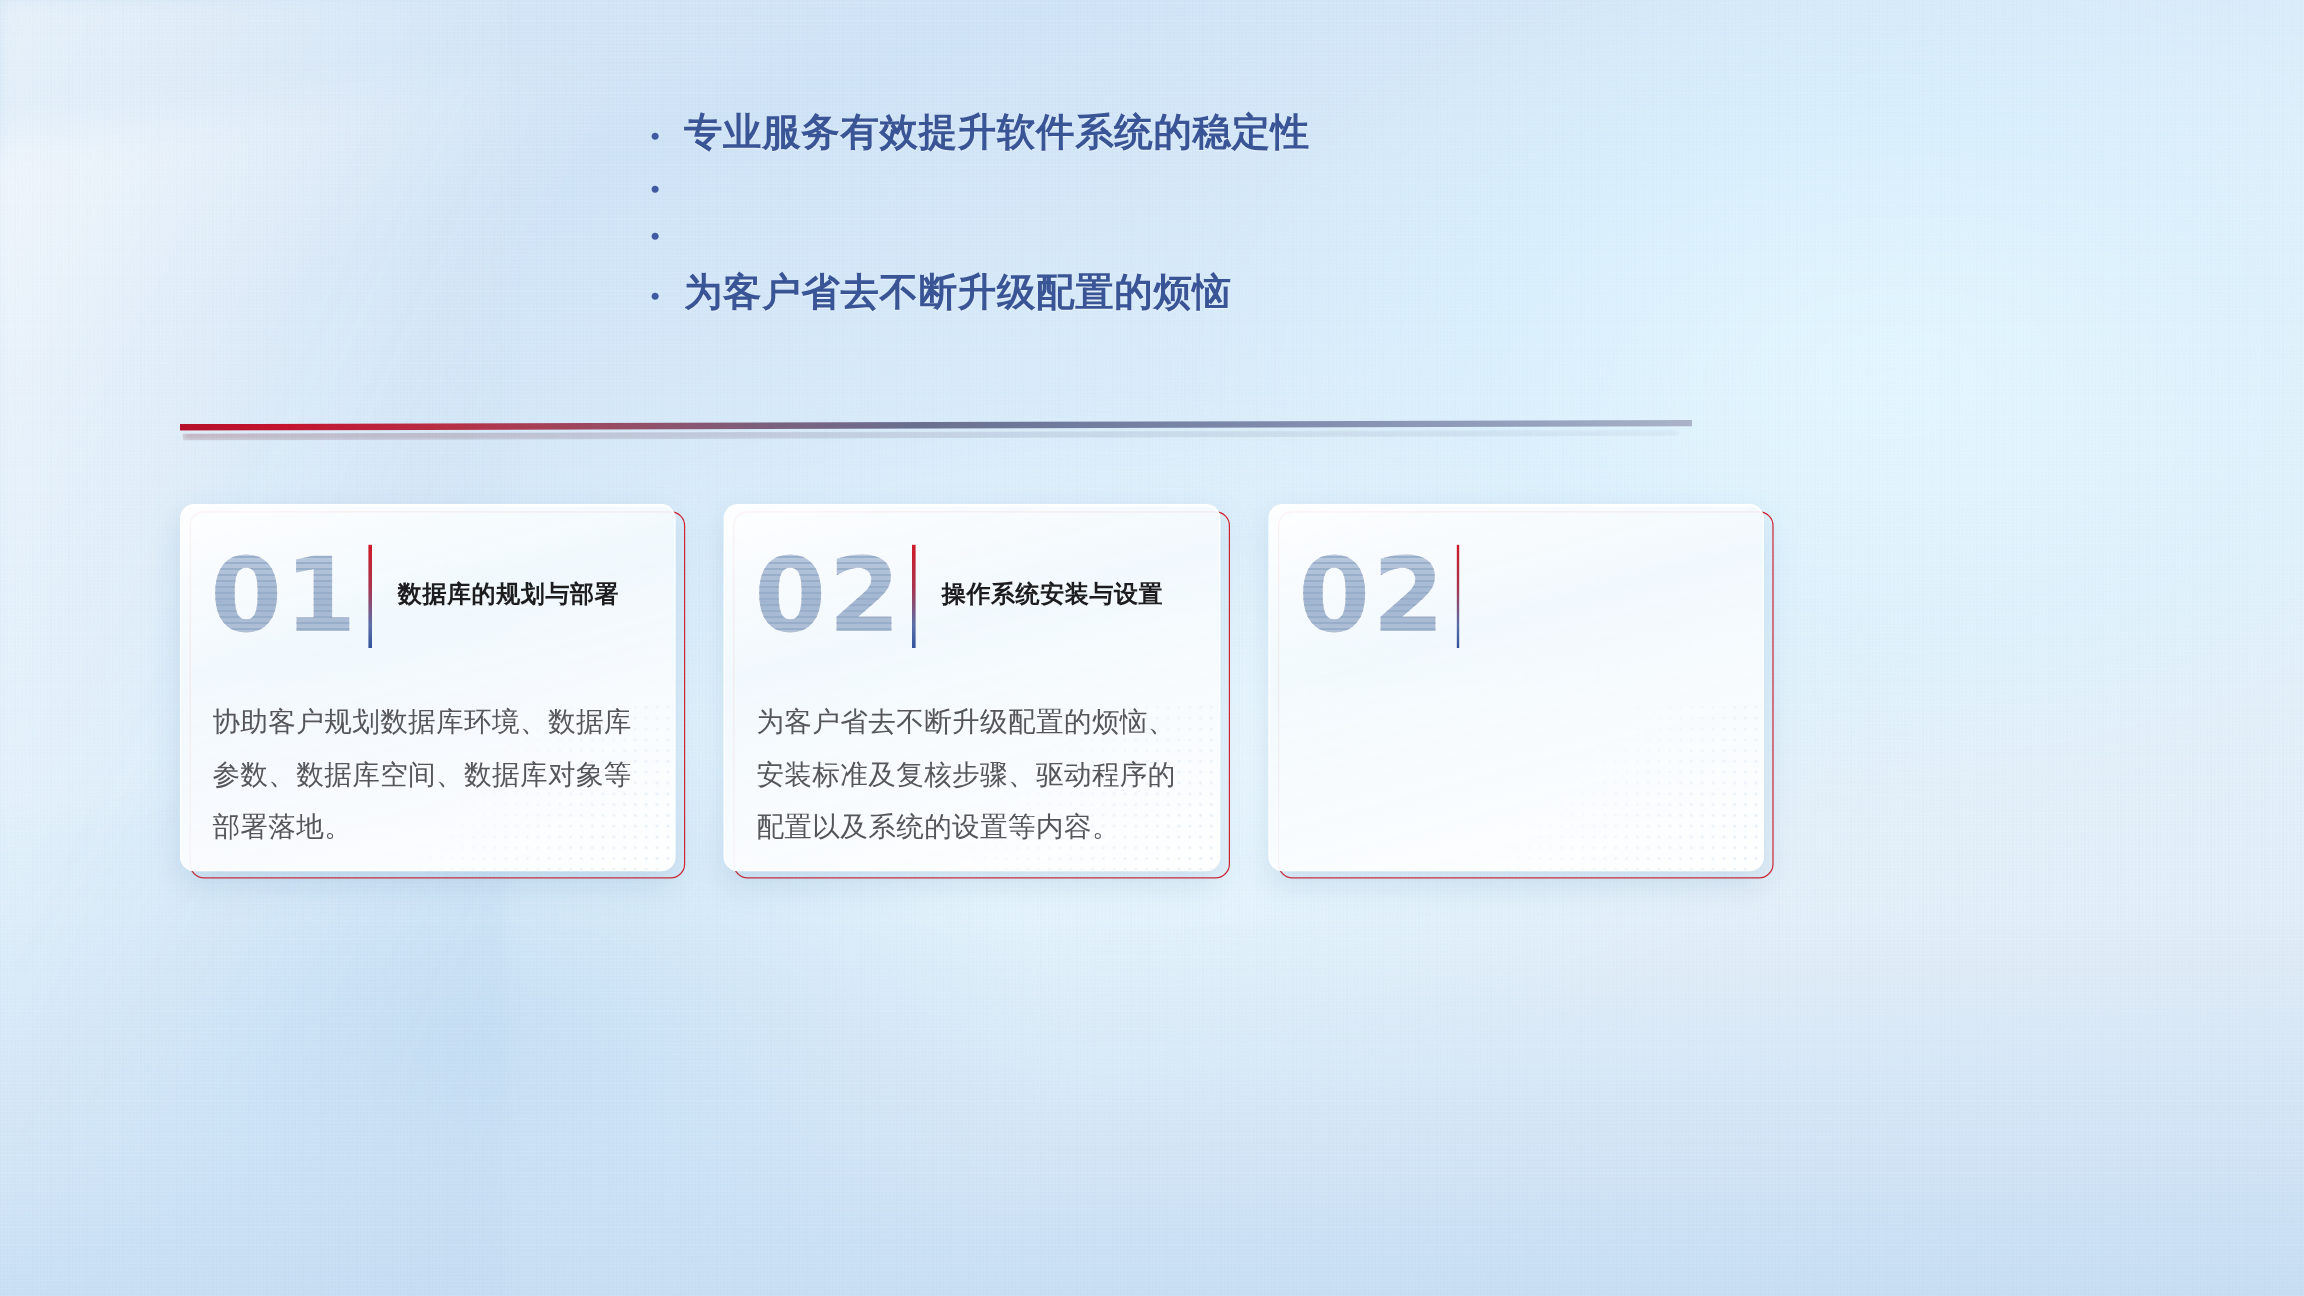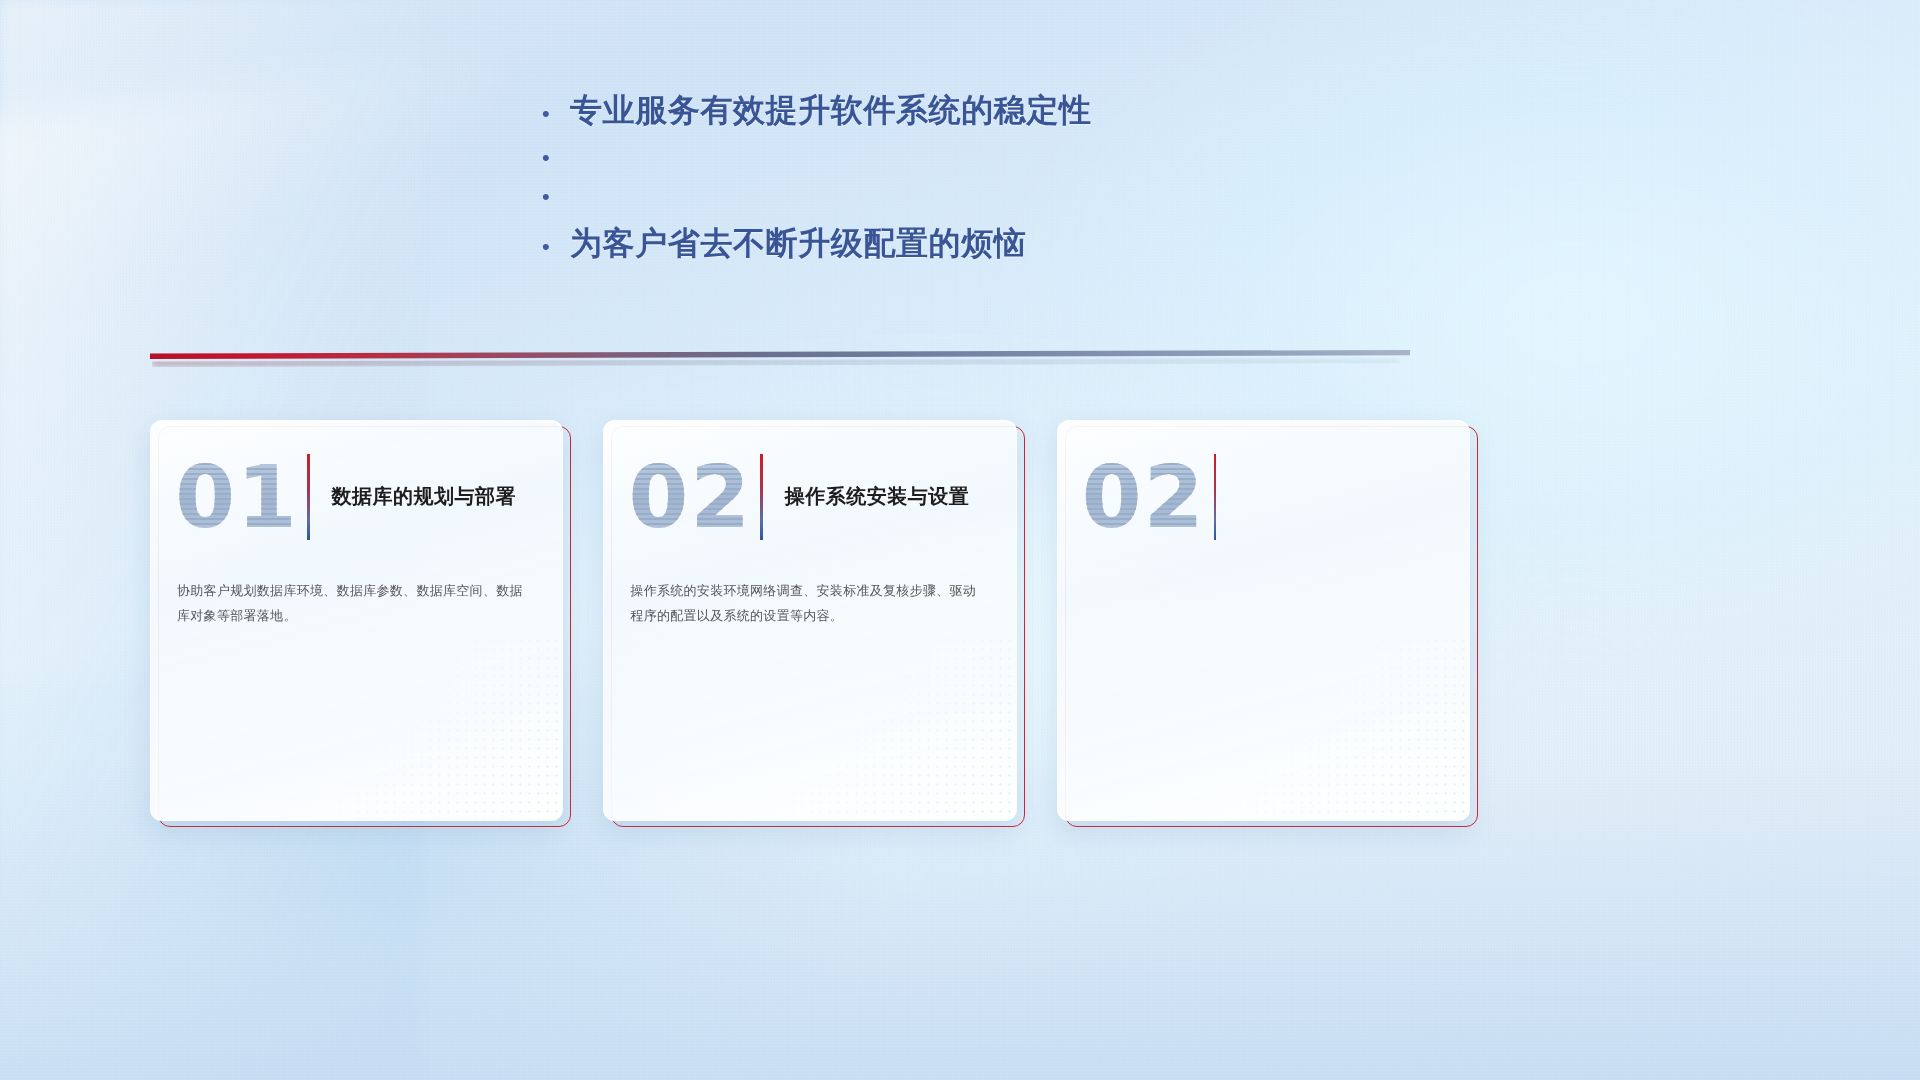--- a/index.html
+++ b/index.html
@@ -78,21 +78,21 @@
   }
   #divider-shadow{
     position:absolute;left:2px;top:14px;width:99%;height:9px;
     clip-path:polygon(0 38%, 100% 0, 100% 58%, 0 100%);
     background:linear-gradient(90deg, rgba(120,40,55,.30) 0%, rgba(110,120,150,.22) 55%, rgba(140,150,175,.12) 100%);
     filter:blur(3px);
   }
 
   
   #cards{position:absolute;left:150px;top:420px;width:1320px;display:flex;gap:40px;}
-  .card-outer{position:relative;width:auto;flex:1 1 0;height:401px;}
+  .card-outer{position:relative;width:auto;flex:1 1 0;height:306px;}
   .card-redborder{
     position:absolute;left:8px;top:6px;width:100%;height:100%;
     border:1.6px solid #d21f2b;border-radius:12px;
     box-sizing:border-box;
   }
   .card{
     position:absolute;left:0;top:0;width:100%;height:100%;
     border-radius:12px;box-sizing:border-box;
     background:linear-gradient(165deg, rgba(255,255,255,.94) 0%, rgba(243,249,253,.92) 35%, rgba(248,251,254,.95) 62%, rgba(255,255,255,.97) 100%);
     border:1px solid rgba(255,255,255,.85);
@@ -129,21 +129,21 @@
   .card-bar{
     width:2.5px;flex:0 0 2.5px;height:86px;margin:0 22px 0 6px;
     background:linear-gradient(180deg,#cf1b28 0%, #a8344f 42%, #5a6fa8 78%, #33529c 100%);
   }
   .card-title{
     font-size:20px;line-height:1.28;color:#1d1d1f;font-weight:700;
     letter-spacing:.5px;flex:1 1 auto;
   }
   .card-body{
     position:relative;padding:6px 30px 0 26px;
-    font-size:13px;line-height:1.92;color:#55565a;letter-spacing:.3px;
+    font-size:23px;line-height:1.92;color:#55565a;letter-spacing:.3px;
   }
 </style>
 </head>
 <body>
 
 <div id="bg-base"></div>
 <div id="bg-glow-right"></div>
 <div id="bg-glow-center"></div>
 <div id="bg-glow-lowleft"></div>
 <div id="bg-sheen-left"></div>
@@ -199,21 +199,21 @@
     <div class="card-redborder"></div>
     <div class="card">
       <div class="card-dots"></div>
       <div class="card-head">
         <div class="card-num">
           <span>02</span>
         </div>
         <div class="card-bar"></div>
         <div class="card-title">操作系统安装与设置</div>
       </div>
-      <div class="card-body">操作系统的安装环境网络调查、安装标准及复核步骤、驱动程序的配置以及系统的设置等内容。</div>
+      <div class="card-body">为客户省去不断升级配置的烦恼、安装标准及复核步骤、驱动程序的配置以及系统的设置等内容。</div>
     </div>
   </div>
 
   <div class="card-outer">
     <div class="card-redborder"></div>
     <div class="card">
       <div class="card-dots"></div>
       <div class="card-head">
         <div class="card-num">
           <span>02</span>

